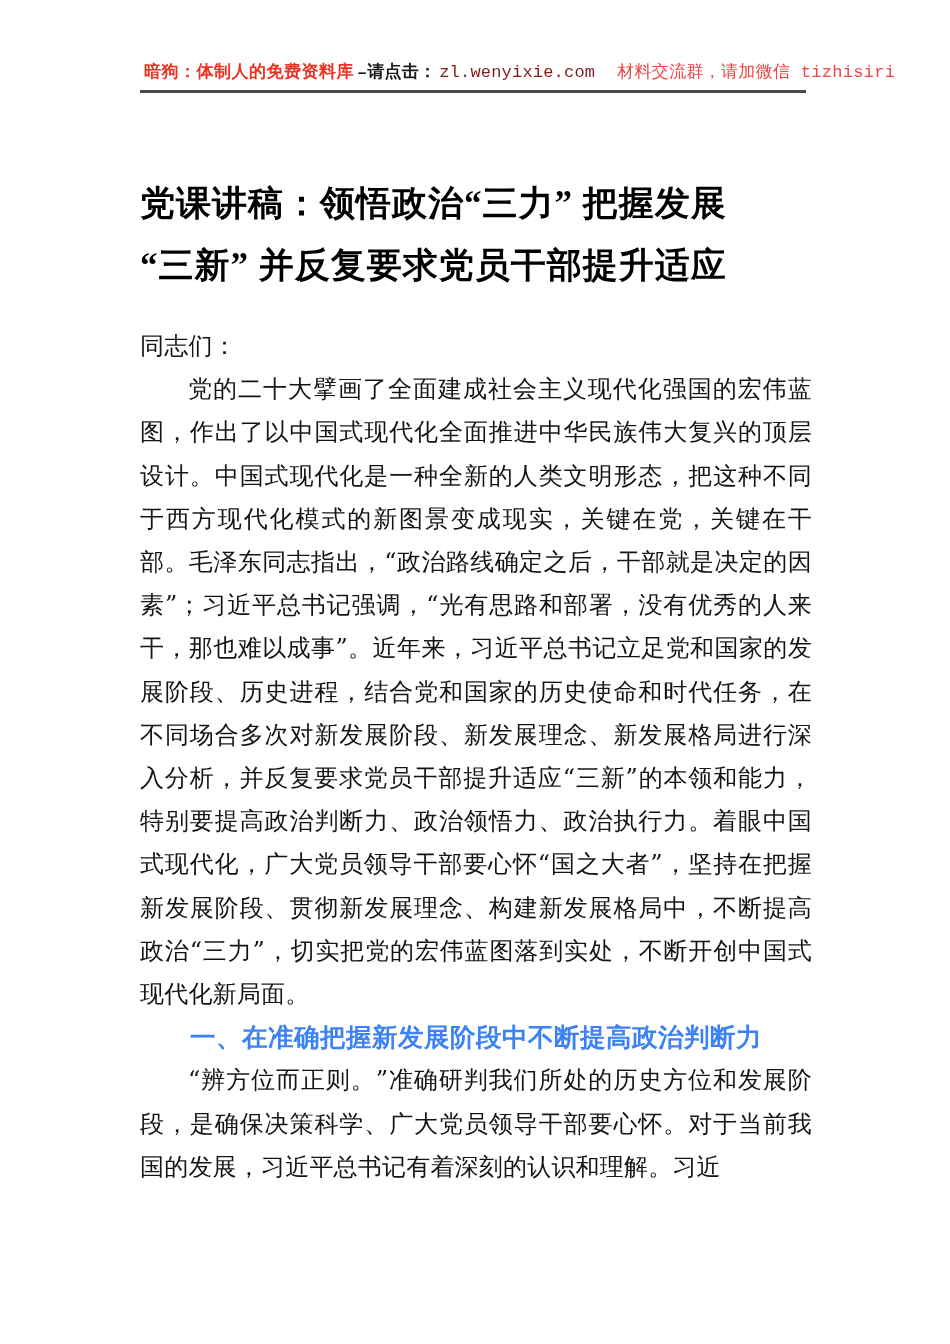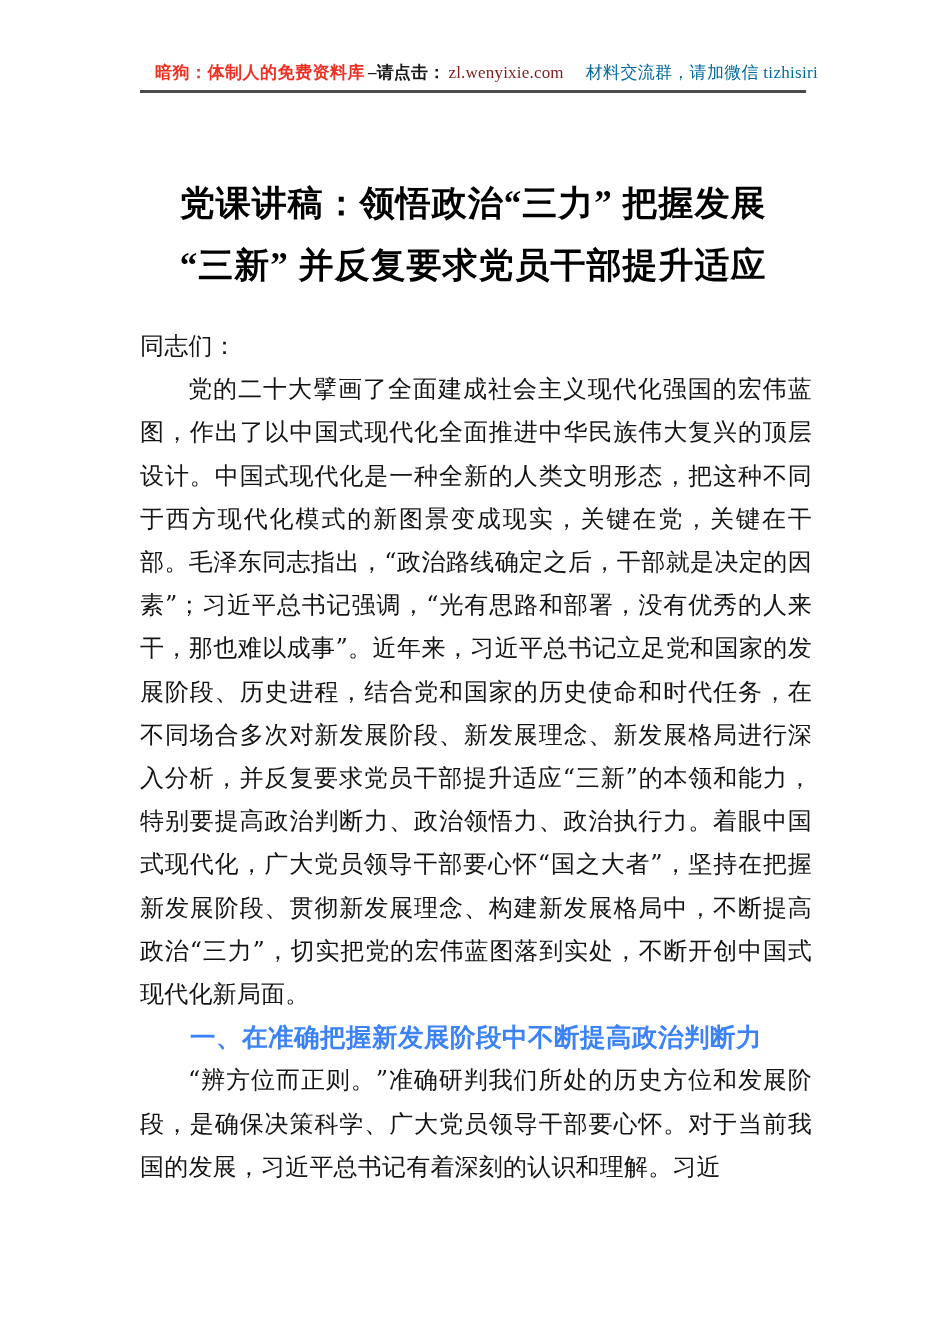--- a/index.html
+++ b/index.html
@@ -20,29 +20,29 @@
   
   .page {
     position: absolute;
     inset: 0;
     background: #ffffff;
   }
 
   
   .promo-banner {
     position: absolute;
-    left: 152px;
+    left: 144px;
     top: 58px;
     width: 666px;
     height: 30px;
     display: flex;
     align-items: center;
-    justify-content: flex-end;
+    justify-content: space-between;
     white-space: nowrap;
-    font-family: Liberation Serif, serif;
+    font-family: Liberation Mono, monospace;
     font-size: 17px;
     line-height: 30px;
   }
   .promo-brand {
     color: #ef3124;
     font-weight: bold;
     letter-spacing: 0.5px;
   }
   .promo-cta {
     color: #1a1a1a;
@@ -51,42 +51,41 @@
     letter-spacing: 0.2px;
   }
   .promo-link {
     color: #7f1d1d;
     font-weight: normal;
     margin-left: 3px;
     text-decoration: none;
     letter-spacing: 0.2px;
   }
   .promo-note {
-    color: #0369a1;
+    color: #ef4444;
     font-weight: normal;
     margin-left: 22px;
     letter-spacing: 0.3px;
   }
 
   .header-rule {
     position: absolute;
     left: 140px;
     top: 90px;
     width: 666px;
     height: 3px;
     background: #4a4a4a;
   }
 
   
   .doc-title {
     position: absolute;
     left: 140px;
     top: 150px;
     width: 666px;
-    text-align: center;
     font-family: "Liberation Serif", "DejaVu Serif", serif;
     font-weight: bold;
     font-size: 35px;
     line-height: 62px;
     letter-spacing: 1px;
     color: #000000;
   }
   .doc-title .title-line {
     display: block;
   }

